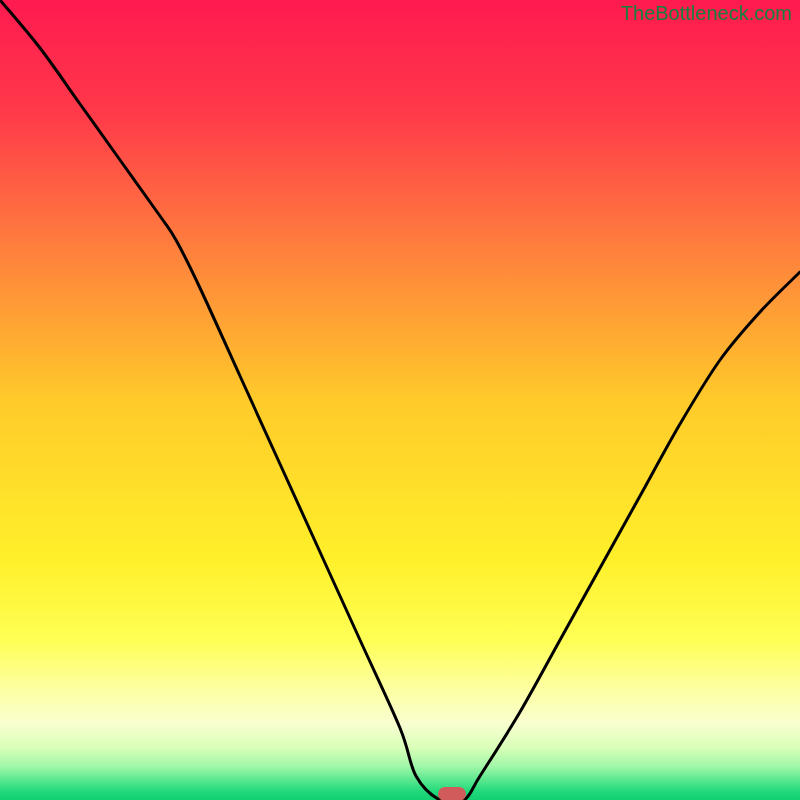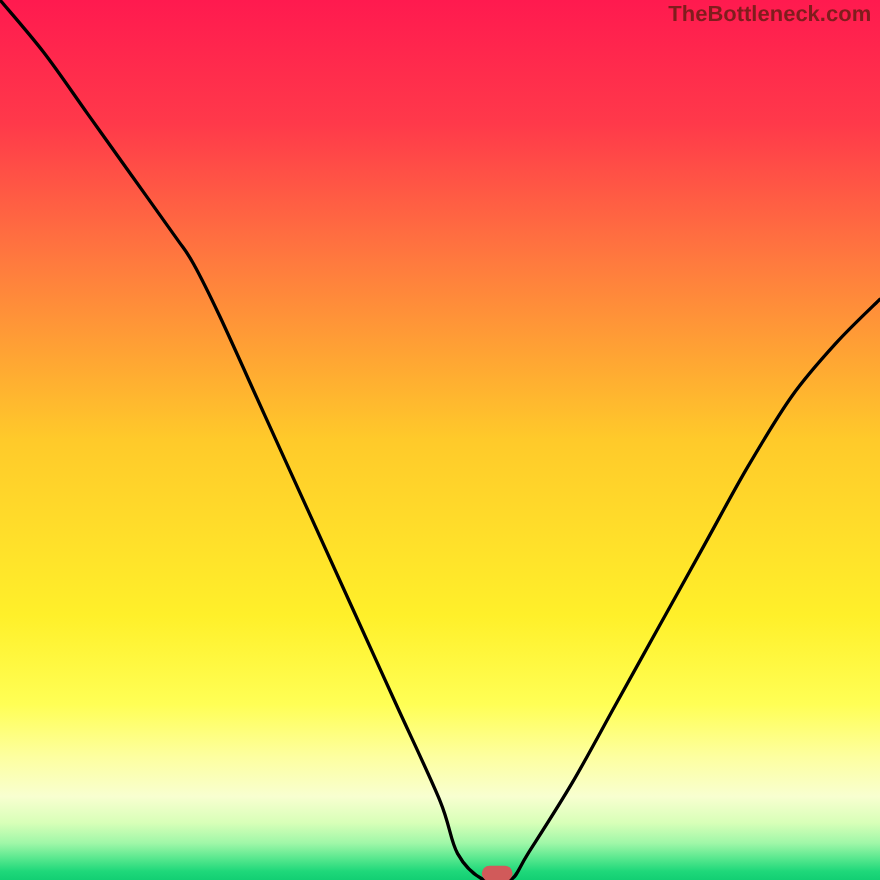--- a/index.html
+++ b/index.html
@@ -30,22 +30,22 @@
     width: 800px;
     height: 800px;
     z-index: 2;
   }
   .watermark {
     position: absolute;
     top: 2px;
     right: 8px;
     z-index: 3;
     font-size: 20px;
-    font-weight: 700;
-    color: #7f1d1d;
+    font-weight: 400;
+    color: #15803d;
     font-family: Arial, sans-serif;
   }
   .marker {
     position: absolute;
     z-index: 3;
     width: 28px;
     height: 14px;
     border-radius: 8px;
     background: #d15a5a;
     transform: translate(-50%, -50%);

